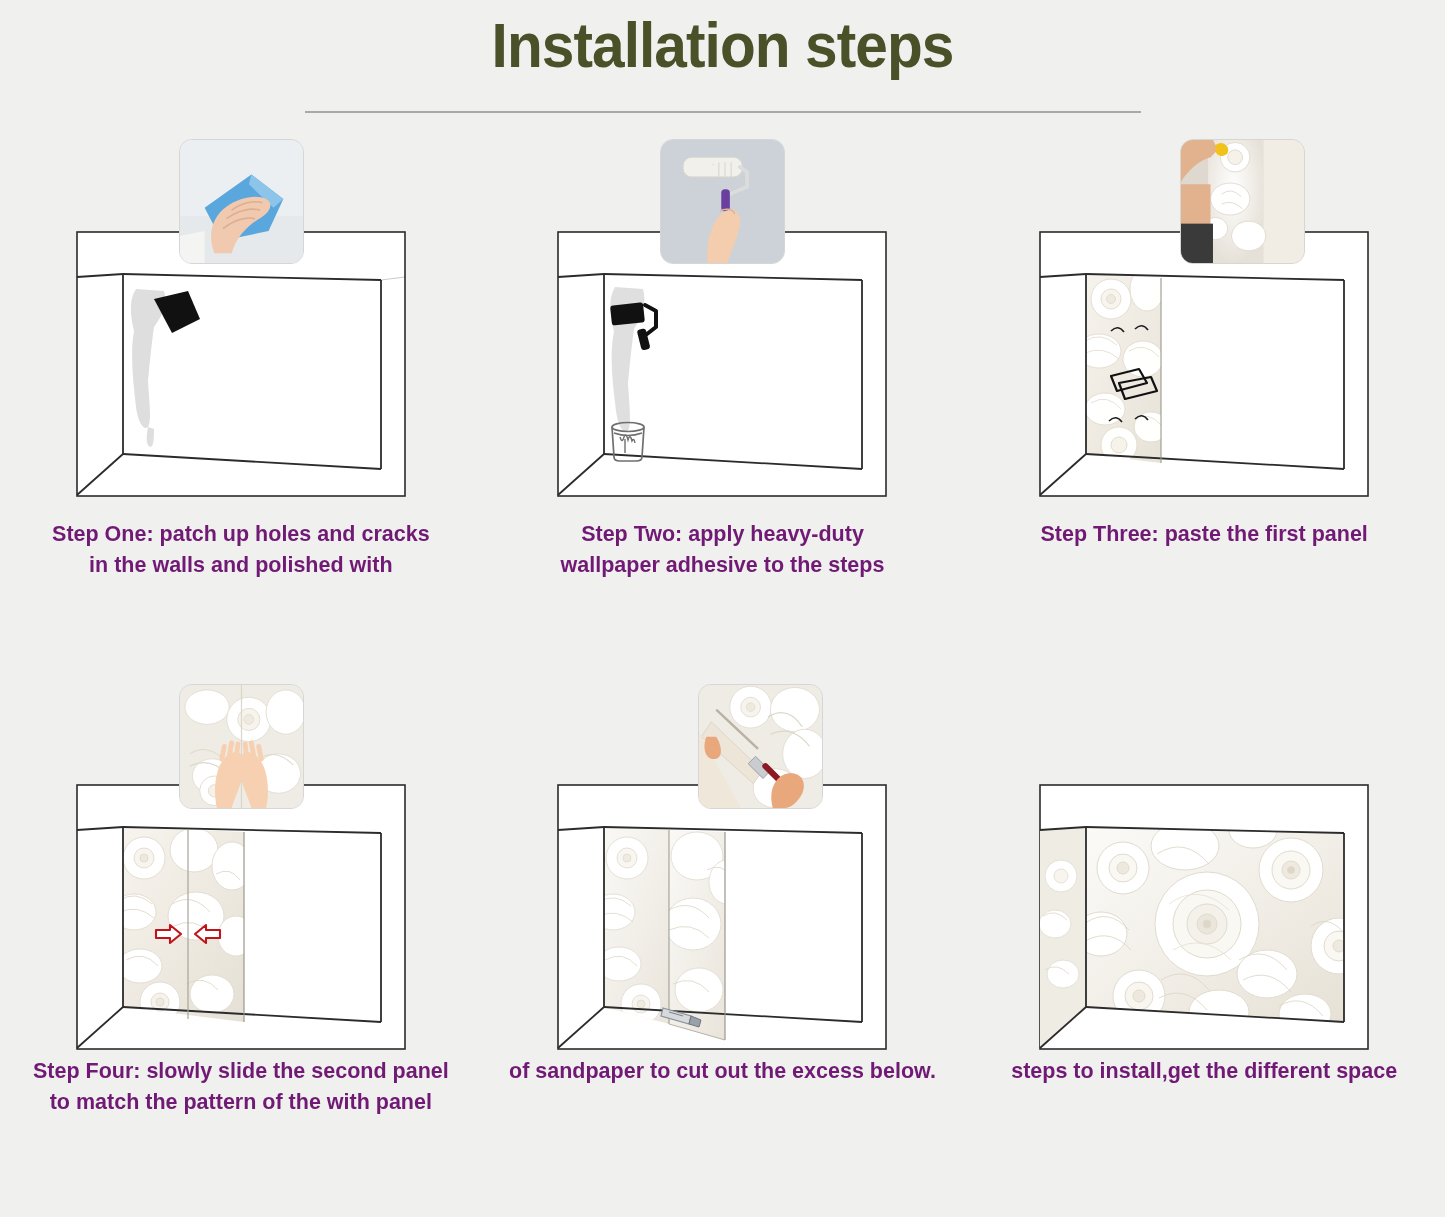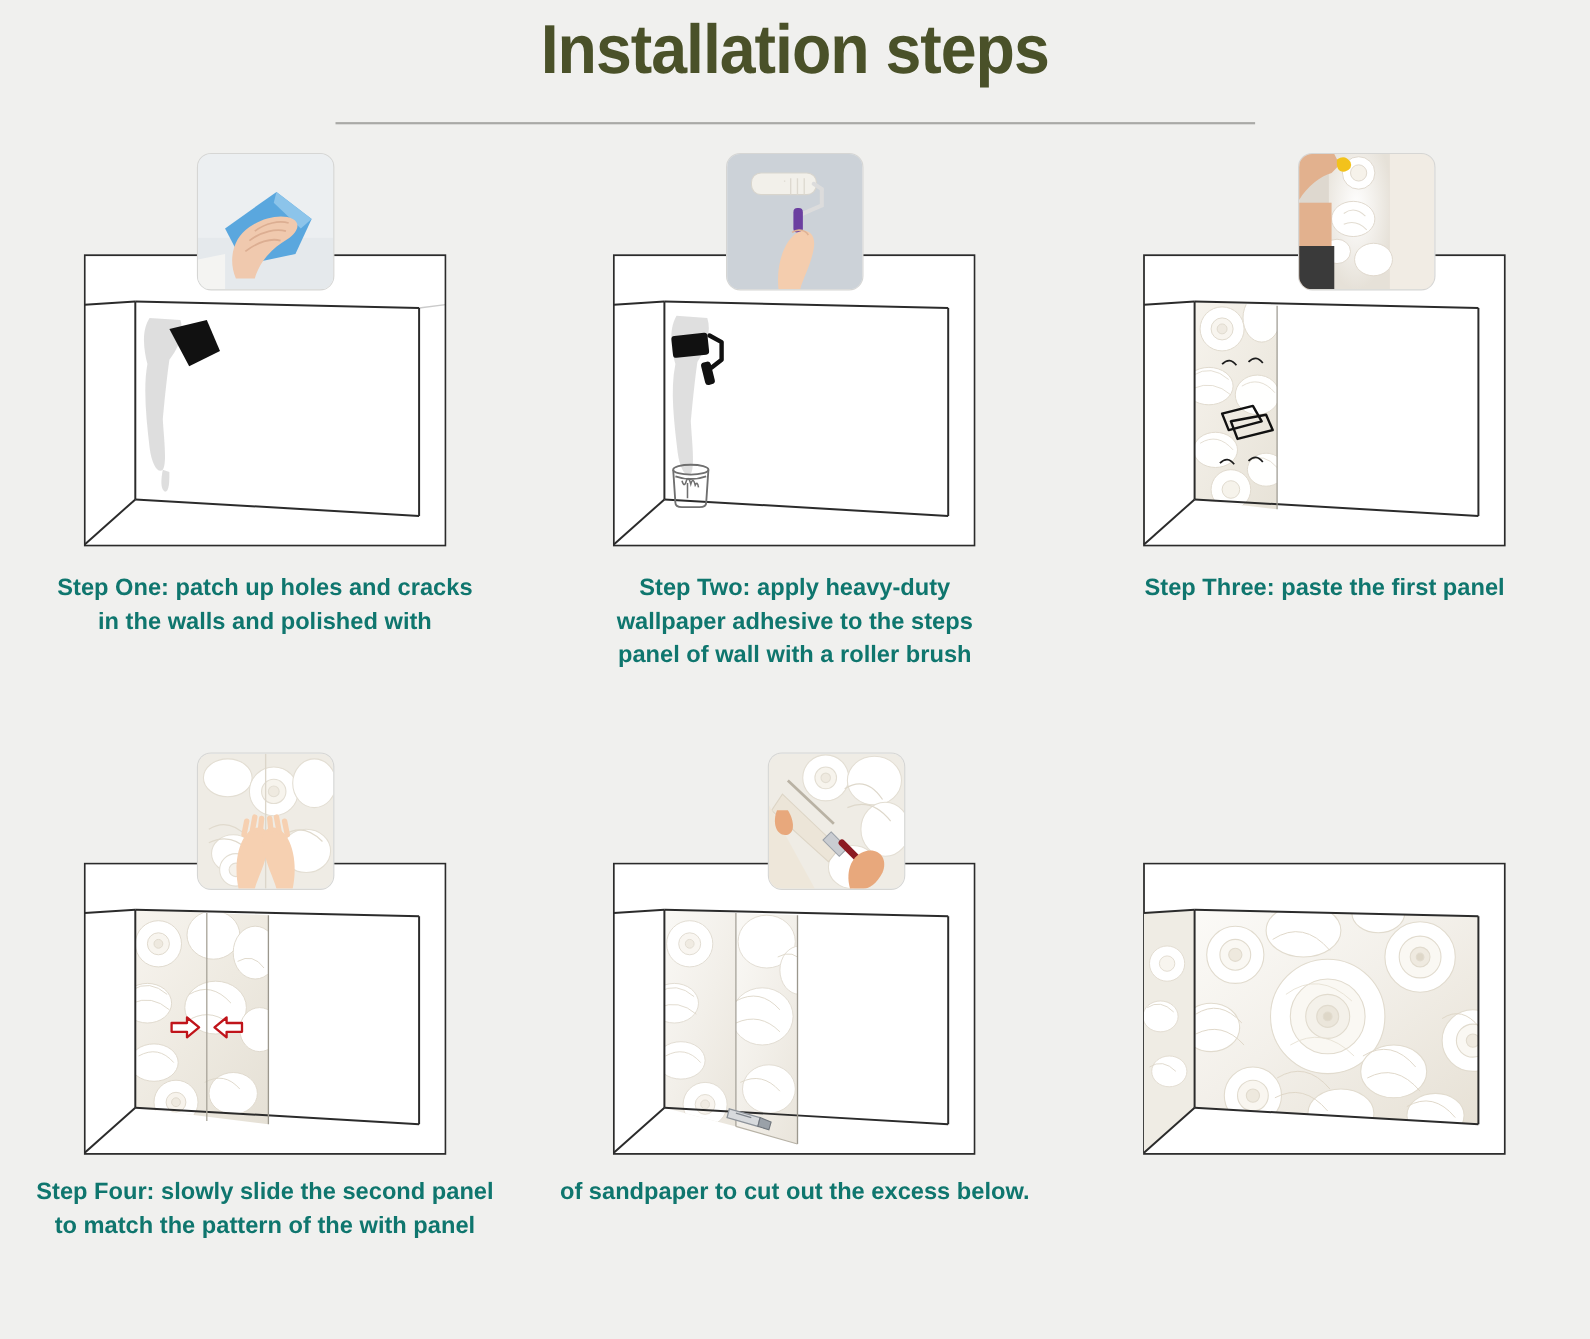--- a/index.html
+++ b/index.html
@@ -78,33 +78,33 @@
   
   .thumb.off-r { margin-left: -24px; }
 
   
   .caption {
     position: absolute;
     left: 0;
     right: 0;
     top: 388px;
     text-align: center;
-    color: #0f766e;
+    color: #701a75;
     font-size: 21.5px;
     font-weight: bold;
     line-height: 1.42;
     padding: 0 8px;
     box-sizing: border-box;
     font-family: "Liberation Sans", sans-serif;
   }
   .caption .ln { display: block; white-space: nowrap; }
 
   
   .row2 .scene { top: 108px; }
-  .row2 .caption { top: 392px; }
+  .row2 .caption { top: 380px; }
 </style>
 </head>
 <body>
 
 <div class="page-title">Installation steps</div>
 <div class="title-rule"></div>
 
 <div class="steps-grid">
 
   <div class="step-cell">
@@ -194,21 +194,20 @@
           <path d="M57 202 Q71 207 85 202"></path>
           <path d="M63 206 q2 7 4 0 q2 -5 4 3 q2 -7 4 1 q2 -4 3 2" stroke-width="1.4"></path>
           <path d="M68 208 L68 222" stroke-width="1.4"></path>
         </g>
       </svg>
     </div>
 
     <div class="caption">
       <span class="ln">Step Two: apply heavy-duty</span>
       <span class="ln">wallpaper adhesive to the steps</span>
-      <span class="ln">panel of wall with a roller brush</span>
     </div>
   </div>
 
   <div class="step-cell">
 
     <div class="thumb off-r">
       <svg viewBox="0 0 100 100" preserveAspectRatio="xMidYMid slice">
         <defs>
           <radialGradient id="r3a" cx="45%" cy="40%" r="60%">
             <stop offset="0%" stop-color="#ffffff"></stop>
@@ -579,16 +578,17 @@
           <path d="M47 43 L305 49"></path>
           <path d="M47 43 L47 223"></path>
           <path d="M1 264 L47 223"></path>
           <path d="M47 223 L305 238"></path>
           <path d="M305 49 L305 238"></path>
         </g>
       </svg>
     </div>
 
     <div class="caption">
+      <span class="ln">steps to install,get the different space</span>
     </div>
   </div>
 
 </div>
 
 </body></html>

